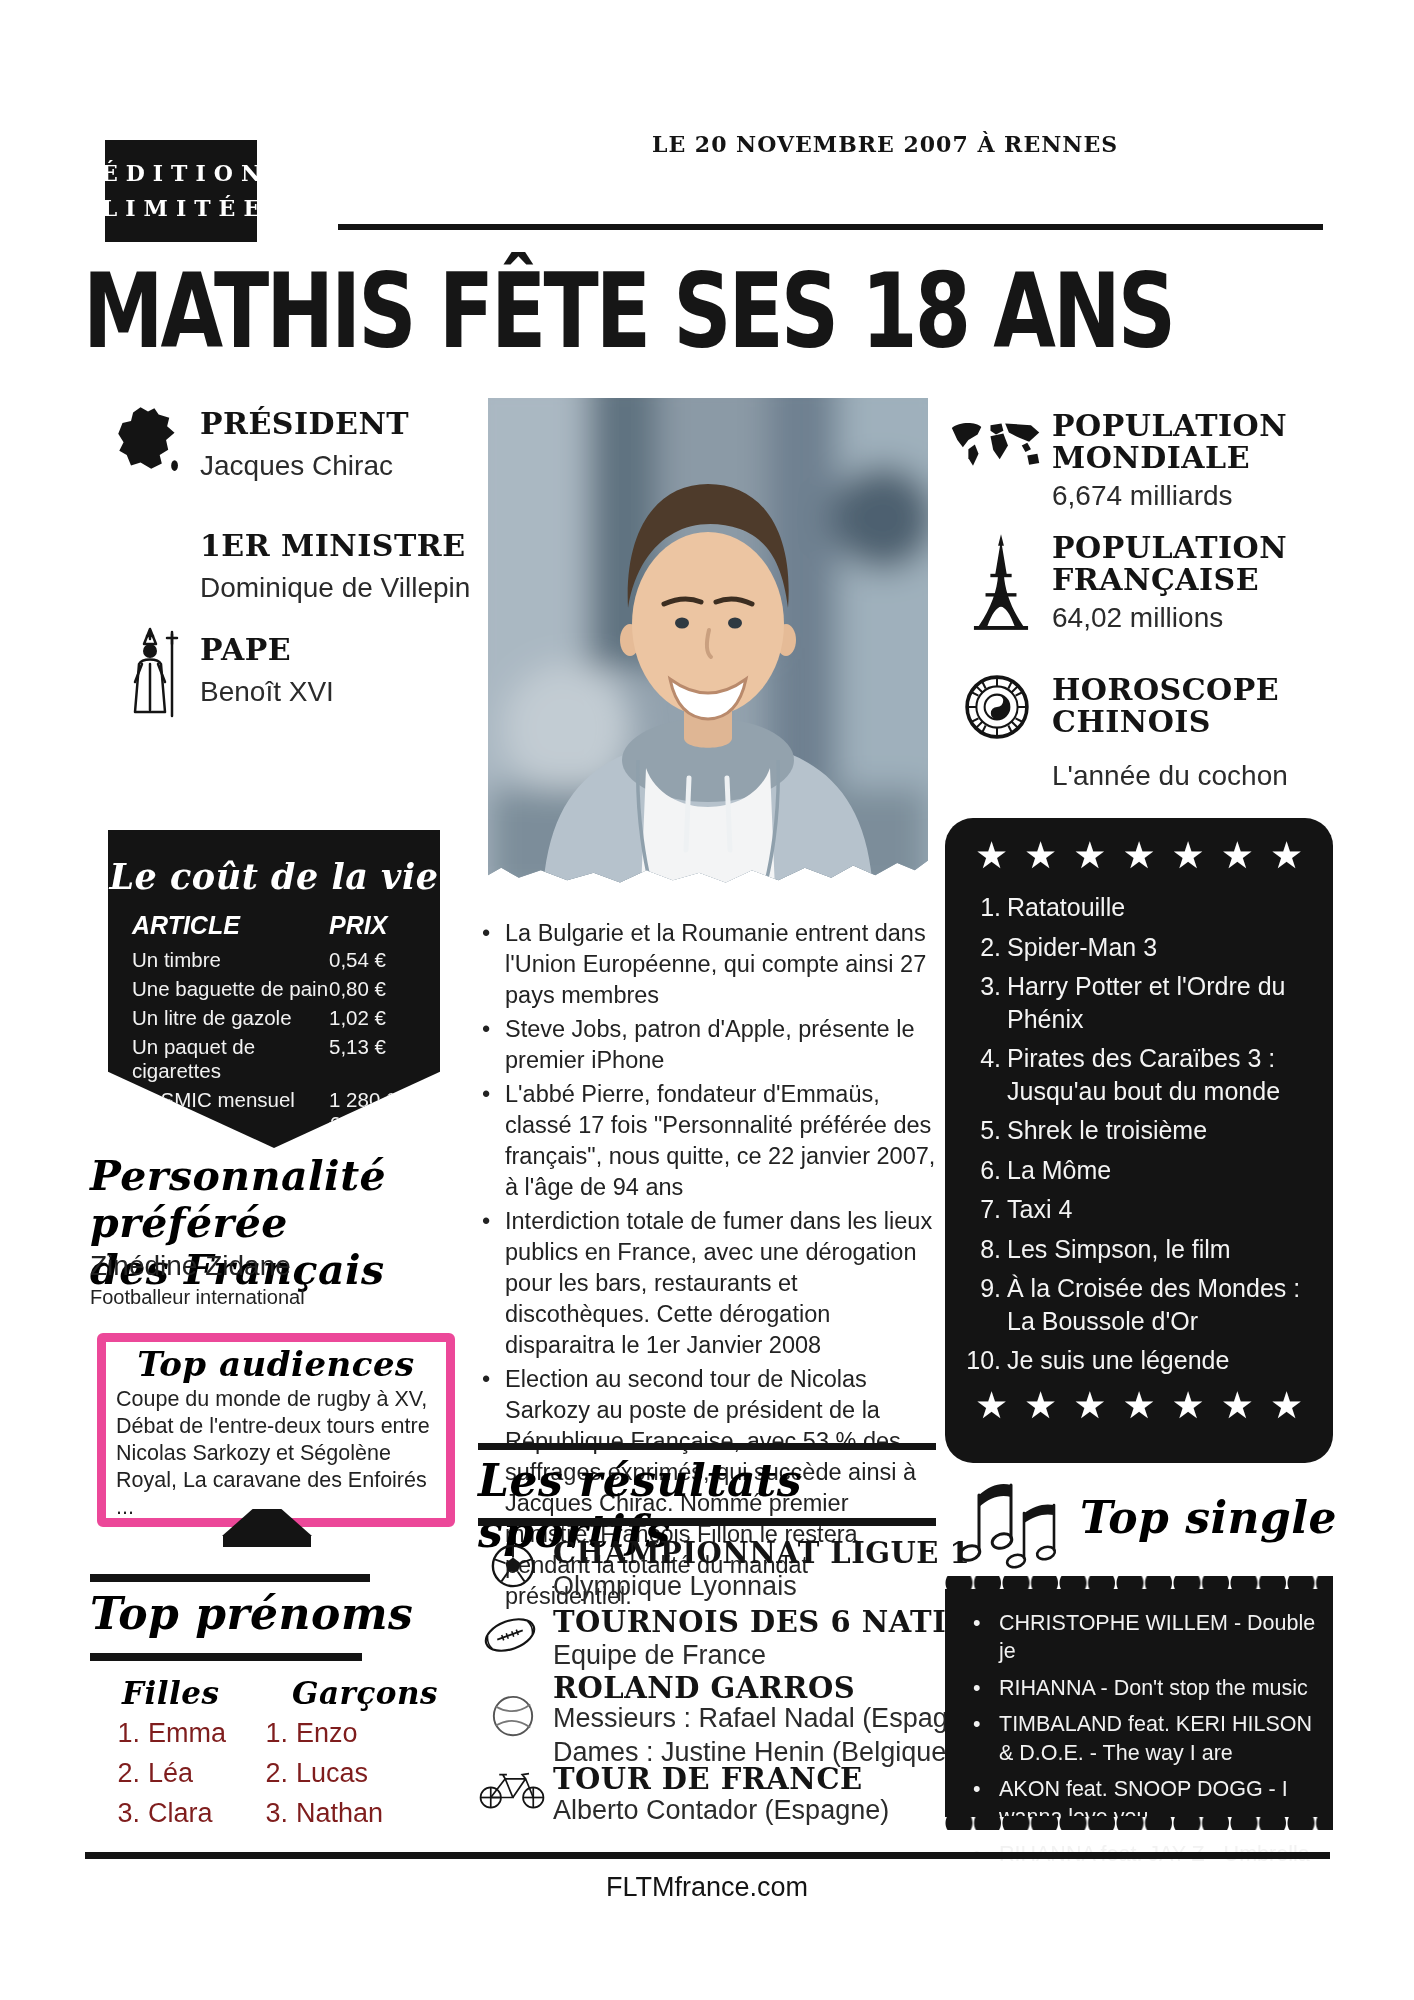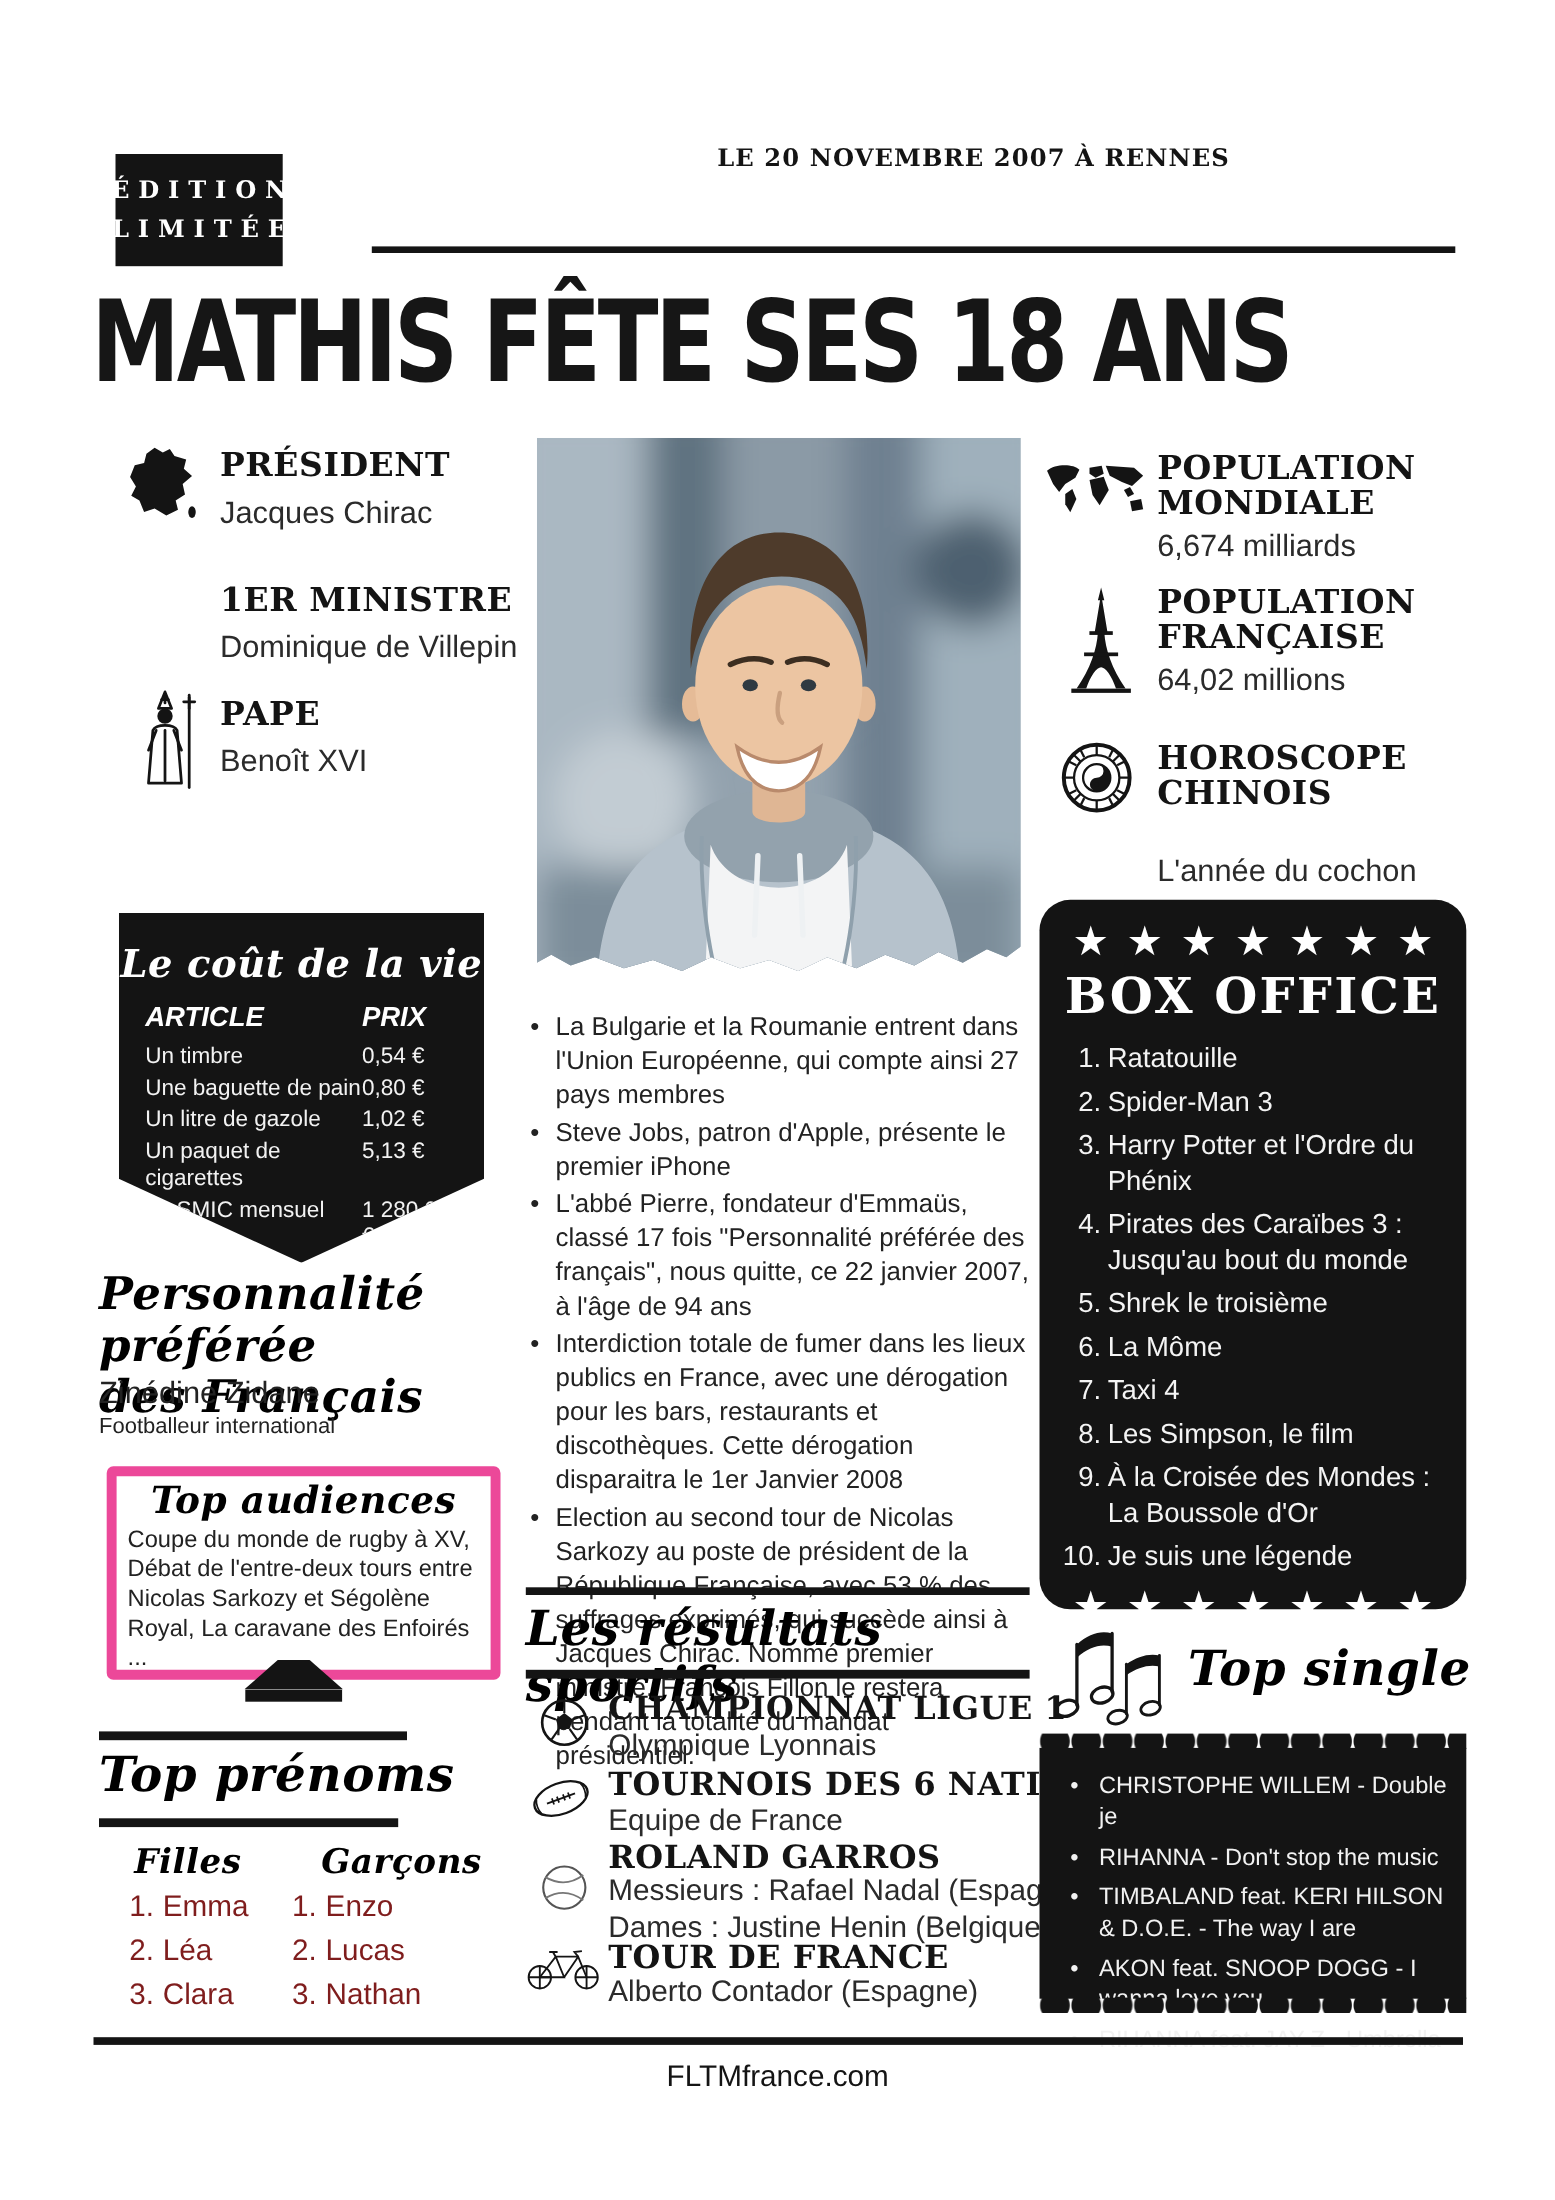--- a/index.html
+++ b/index.html
@@ -216,21 +216,21 @@
           <line x1="43" y1="14" x2="47" y2="6"></line>
       </g>
       <circle cx="32" cy="32" r="12" fill="#fff" stroke="#141414" stroke-width="2"></circle>
       <path fill="#141414" d="M32 20 a12 12 0 0 1 0 24 a6 6 0 0 1 0 -12 a6 6 0 0 0 0 -12 z"></path>
       <circle cx="32" cy="26" r="2" fill="#fff"></circle>
         <circle cx="32" cy="38" r="2" fill="#141414"></circle>
     </svg>
   </div>
   <div class="abs did fact-label preline" style="left:1052px;top:674px;">HOROSCOPE
 CHINOIS</div>
-  <div class="abs sans fact-value" style="left:1052px;top:776px;">L'année du cochon</div>
+  <div class="abs sans fact-value" style="left:1052px;top:760px;">L'année du cochon</div>
 
   <div class="abs cost-box">
     <div class="bl cost-title" style="color:#fff;">Le coût de la vie</div>
     <div class="cost-table">
       <div class="cost-head">
         <span class="cost-a">ARTICLE</span>
         <span class="cost-p">PRIX</span>
       </div>
       <div>
           <div class="cost-row">
@@ -355,21 +355,20 @@
         <path d="M56 12 L52 7 L60 6"></path>
         <path d="M32 12 L29 7 M25 7 L34 7"></path>
       </g>
     </svg>
   </div>
   <div class="abs did sp-label" style="left:553px;top:1762px;">TOUR DE FRANCE</div>
   <div class="abs sans sp-value" style="left:553px;top:1794px;">Alberto Contador (Espagne)</div>
 
   <div class="abs bo-box">
     <div class="stars" style="margin-top:16px;">★★★★★★★</div>
-    <div class="bo-title">BOX OFFICE</div>
     <ol class="films">
         <li>Ratatouille</li>
         <li>Spider-Man 3</li>
         <li>Harry Potter et l'Ordre du Phénix</li>
         <li>Pirates des Caraïbes 3 : Jusqu'au bout du monde</li>
         <li>Shrek le troisième</li>
         <li>La Môme</li>
         <li>Taxi 4</li>
         <li>Les Simpson, le film</li>
         <li>À la Croisée des Mondes : La Boussole d'Or</li>

